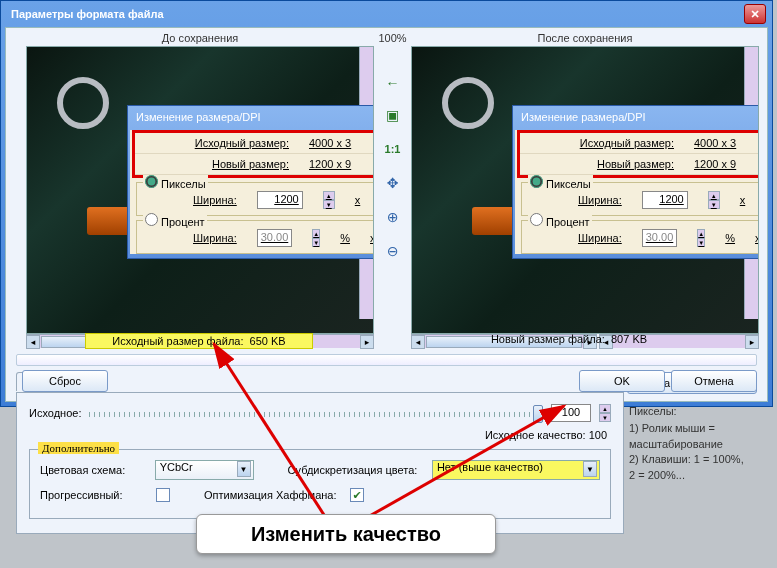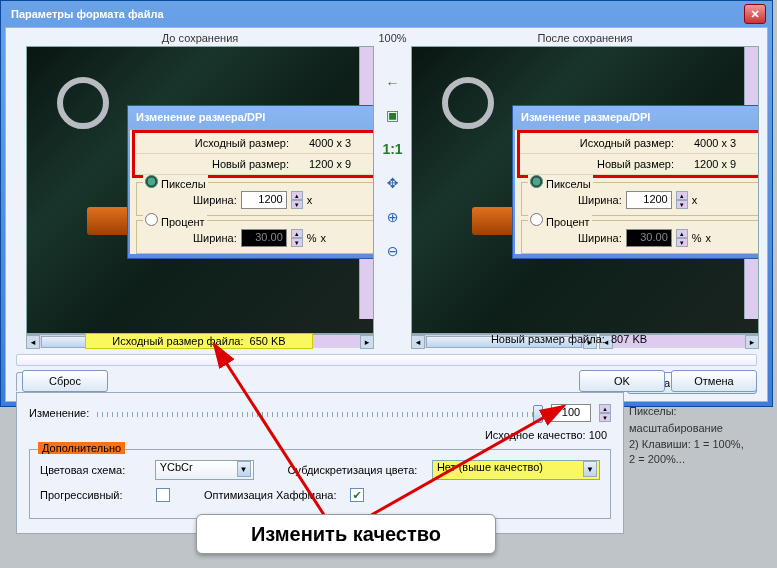--- a/index.html
+++ b/index.html
@@ -27,33 +27,33 @@
 .preview-img::after { content:""; position:absolute; left:30px; top:30px; width:40px; height:40px; border:6px solid #b8bcc2; border-radius:50%; }
 
 .vscroll { position: absolute; right: 0; top: 0; bottom: 14px; width: 14px; background: #dce; border-left: 1px solid #9ab; }
 .hscroll { position: absolute; left: 0; right: 162px; bottom: 0; height: 14px; background: #dce; border-top: 1px solid #9ab; display:flex; align-items:center; }
 .hscroll .arrow { width:14px; height:14px; background:#cde; border:1px solid #9ab; display:flex; align-items:center; justify-content:center; font-size:9px; }
 .hscroll .thumb { flex:1; background:linear-gradient(#e8f0fa,#bcd4ef); border:1px solid #9ab; height:12px; margin:0 1px; }
 .hscroll2 { position: absolute; right: 0; bottom: 0; height: 14px; width: 160px; background: #dce; border-top: 1px solid #9ab; display:flex; align-items:center; }
 .hscroll2 .arrow { width:14px; height:14px; background:#cde; border:1px solid #9ab; display:flex; align-items:center; justify-content:center; font-size:9px; }
 
 .dlg { position: absolute; left: 100px; top: 58px; width: 260px; background: linear-gradient(#8ab6f0,#5a8edc); border: 1px solid #2a5aa8; }
-.dlg-title { color:#fff; padding: 5px 8px; font-weight: bold; }
-.dlg-body { background:#f5efdc; margin:2px; padding:0; }
+.dlg-title { color:#fff; padding: 5px 8px; font-weight: normal; }
+.dlg-body { background:#f5efdc; margin:2px; padding:0;text-decoration:underline; }
 .info-row { display:flex; padding:4px 10px; border-bottom:1px solid #e0d8c0; }
 .info-row .lab { flex:1; text-align:right; padding-right:20px; }
 .info-row .val { width:60px; text-align:left; }
 .redbox { border:3px solid #d00; margin:2px; }
 
 .radio-grp { border:1px solid #c8c090; margin:4px 6px; padding:4px 6px 6px; position: relative; }
 .radio-grp .rlab { position:absolute; top:-8px; left:6px; background:#f5efdc; padding:0 2px; }
 .radio-grp input[type=radio] { accent-color:#4a8; }
-.size-row { display:flex; align-items:center; gap:4px; padding:4px 0 0 50px; }
+.size-row { display:flex; align-items:center; gap:20px; padding:4px 0 0 50px; }
 .size-row .fval { width:46px; height:18px; border:1px solid #888; background:#fff; text-align:right; padding:1px 3px; }
-.size-row .fval.disabled { background:#000000; color:#888; }
+.size-row .fval.disabled { background:#ffffff; color:#888; }
 .size-row .spin { width:12px; height:18px; display:flex; flex-direction:column; }
 .size-row .spin div { flex:1; background:#dce; border:1px solid #9ab; font-size:6px; display:flex; align-items:center; justify-content:center; }
 
 .toolcol { display:flex; flex-direction:column; align-items:center; gap:12px; padding-top:24px; }
 .toolbtn { width:22px; height:22px; display:flex; align-items:center; justify-content:center; color:#2a7a2a; font-size:14px; cursor:pointer; }
 
 .filesize-row { position:absolute; left:8px; right:8px; top:305px; height:18px; display:flex; }
 .fs-left { width:370px; text-align:center; }
 .fs-left .hl { background:#faf860; border:1px solid #cc0; padding:1px 26px; display:inline-block; }
 .fs-right { width:370px; text-align:center; }
@@ -68,21 +68,21 @@
 .qslider { flex:1; height:20px; position:relative; }
 .qtrack { position:absolute; left:0; right:0; top:9px; height:5px; background:repeating-linear-gradient(90deg,#8aa 0 1px,transparent 1px 5px); }
 .qthumb { position:absolute; top:2px; width:10px; height:18px; background:linear-gradient(#e8f0fa,#bcd4ef); border:1px solid #6a8ab8; border-radius:2px; }
 .qval { width:40px; height:18px; border:1px solid #888; background:#fff; text-align:center; padding:1px; }
 .spin2 { width:12px; height:18px; display:flex; flex-direction:column; }
 .spin2 div { flex:1; background:#dce; border:1px solid #9ab; font-size:6px; display:flex; align-items:center; justify-content:center; }
 
 .origq { text-align:right; padding-right:4px; margin-bottom:8px; }
 
 .fieldset { border:1px solid #9ab; padding:10px 10px 8px; position:relative; }
-.fieldset .legend { position:absolute; top:-8px; left:8px; background:#f97316; padding:0 4px; }
+.fieldset .legend { position:absolute; top:-8px; left:8px; background:#fde047; padding:0 4px;font-family:Liberation Serif, serif; }
 .frow { display:flex; align-items:center; gap:4px; margin-bottom:8px; }
 .frow .flab { width:112px; }
 .frow .flab2 { width:142px; margin-left: 30px; }
 .combo { height:20px; background:linear-gradient(#fff,#eaf0f8); border:1px solid #8aa; display:flex; align-items:flex-start; padding:0 2px 0 4px; }
 .combo .cv { flex:1; }
 .combo .cd { width:14px; height:16px; background:linear-gradient(#e8f0fa,#bcd4ef); border:1px solid #9ab; display:flex; align-items:center; justify-content:center; font-size:8px; }
 .combo.hl { background:#faf860; }
 .chk { width:14px; height:14px; border:1px solid #6a8ab8; background:#fff; display:inline-flex; align-items:center; justify-content:center; color:#2a7a2a; font-size:11px; }
 
 .side { position:absolute; right:10px; top:344px; width:130px; }
@@ -170,21 +170,21 @@
               <div class="arrow">▸</div>
             </div>
         </div>
       </div>
 
       <div class="pcol center">
         <div class="pcenter-lab">100%</div>
         <div class="toolcol">
           <div class="toolbtn" style="color:#2a7a2a;font-weight:bold">←</div>
           <div class="toolbtn">▣</div>
-          <div class="toolbtn" style="font-weight:bold;font-size:14px;color:#2a7a2a">1:1</div>
+          <div class="toolbtn" style="font-weight:bold;font-size:11px;color:#2a7a2a">1:1</div>
           <div class="toolbtn" style="color:#36a">✥</div>
           <div class="toolbtn" style="color:#36a">⊕</div>
           <div class="toolbtn" style="color:#36a">⊖</div>
         </div>
       </div>
 
       <div class="pcol right">
         <div class="plabel">После сохранения</div>
         <div class="preview-box">
           <div class="preview-img"></div>
@@ -249,21 +249,21 @@
       <div class="fs-left"><span class="hl"><span>Исходный размер файла:</span>&nbsp;&nbsp;<span>650 KB</span></span></div>
       <div class="fs-right"><span>Новый размер файла:</span>&nbsp;&nbsp;<span>807 KB</span></div>
     </div>
 
     <div class="slider-full"></div>
 
     <div class="tabs">
       <div class="tab">JPEG</div>
       <div class="tabpanel">
         <div class="quality-row">
-          <span>Изменение:</span>
+          <span>Исходное:</span>
           <div class="qslider">
             <div class="qtrack"></div>
             <div class="qthumb" style="right:0"></div>
           </div>
           <span class="qval">100</span>
           <div class="spin2">
               <div>▲</div>
               <div>▼</div>
             </div>
         </div>
@@ -289,20 +289,21 @@
             <span class="chk">✔</span>
           </div>
         </div>
       </div>
     </div>
 
     <div class="side">
       <div class="btn">На весь экран</div>
       <div class="tips">
         <div class="h">Пикселы:</div>
+        <div>1) Ролик мыши =</div>
         <div>масштабирование</div>
         <div>2) Клавиши: 1 = 100%,</div>
         <div>2 = 200%...</div>
       </div>
     </div>
 
     <div class="bottom">
       <div class="btn" style="width:86px">Сброс</div>
       <div class="spacer"></div>
       <div class="btn">OK</div>

